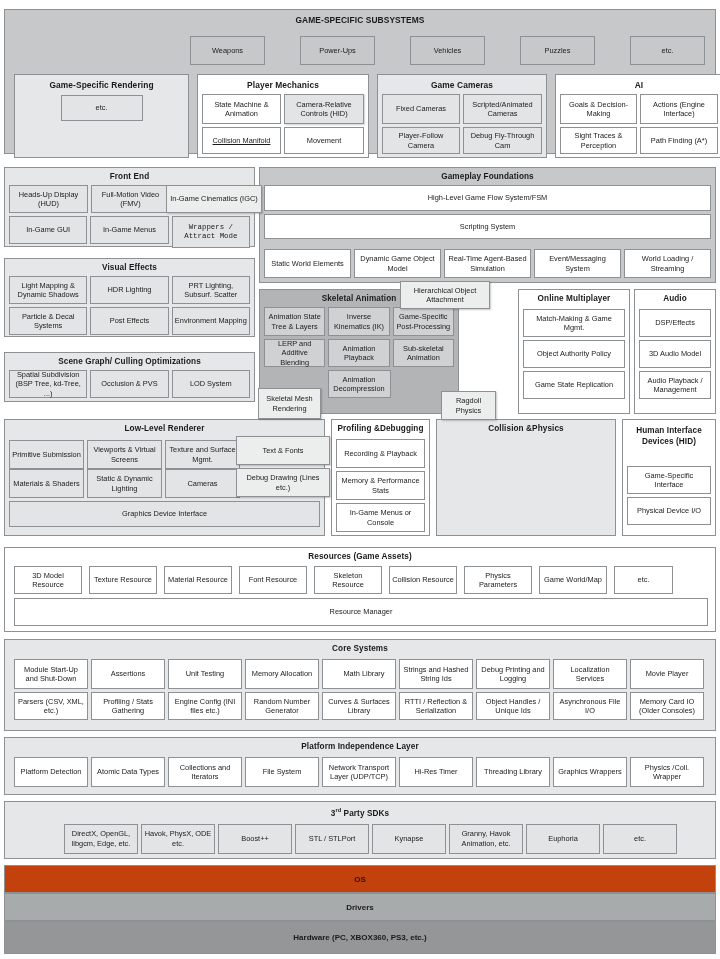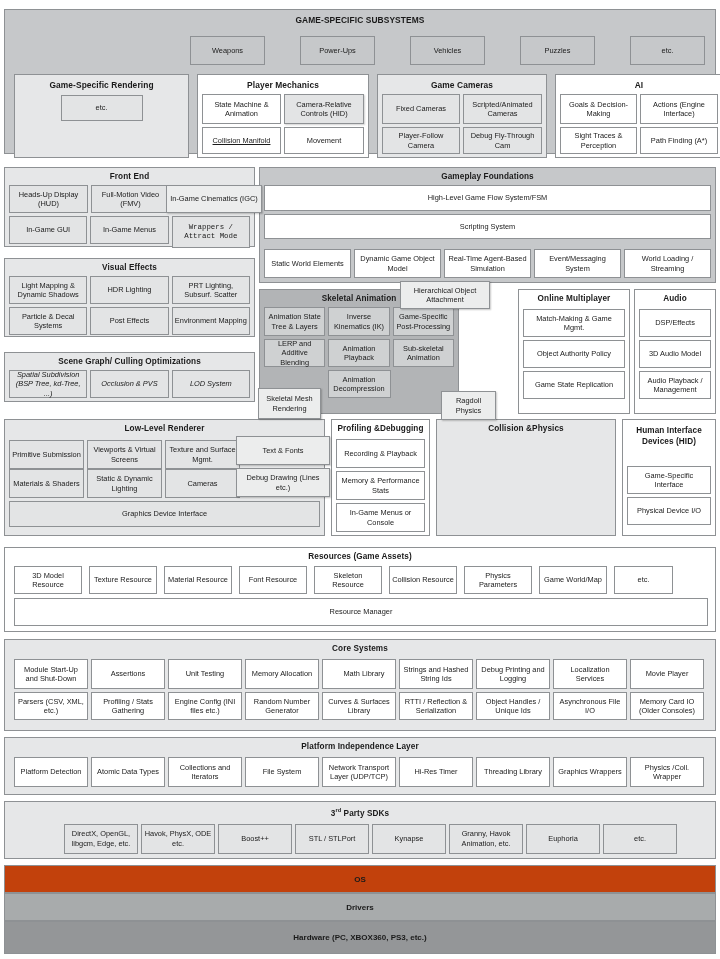--- a/index.html
+++ b/index.html
@@ -194,21 +194,21 @@
       <div class="row" style="margin-top:3px;">
         <div class="box g" style="width:79px;height:28px;">Particle &amp; Decal Systems</div>
         <div class="box g" style="width:79px;height:28px;">Post Effects</div>
         <div class="box g" style="width:79px;height:28px;">Environment Mapping</div>
       </div>
     </div>
   </div>
 
   <div class="sec panel bg-lgray" style="left:4px;top:352px;width:251px;height:50px;">
     <div class="ptitle">Scene Graph/ Culling Optimizations</div>
-    <div class="pad" style="padding-top:1px;font-style:italic;">
+    <div class="pad" style="padding-top:1px;">
       <div class="row">
         <div class="box g" style="width:79px;height:28px;">Spatial Subdivision (BSP Tree, kd-Tree, ...)</div>
         <div class="box g" style="width:79px;height:28px;">Occlusion  &amp; PVS</div>
         <div class="box g" style="width:79px;height:28px;">LOD System</div>
       </div>
     </div>
   </div>
 
   <div class="sec panel bg-mgray" style="left:259px;top:289px;width:200px;height:125px;">
     <div class="ptitle">Skeletal Animation</div>

